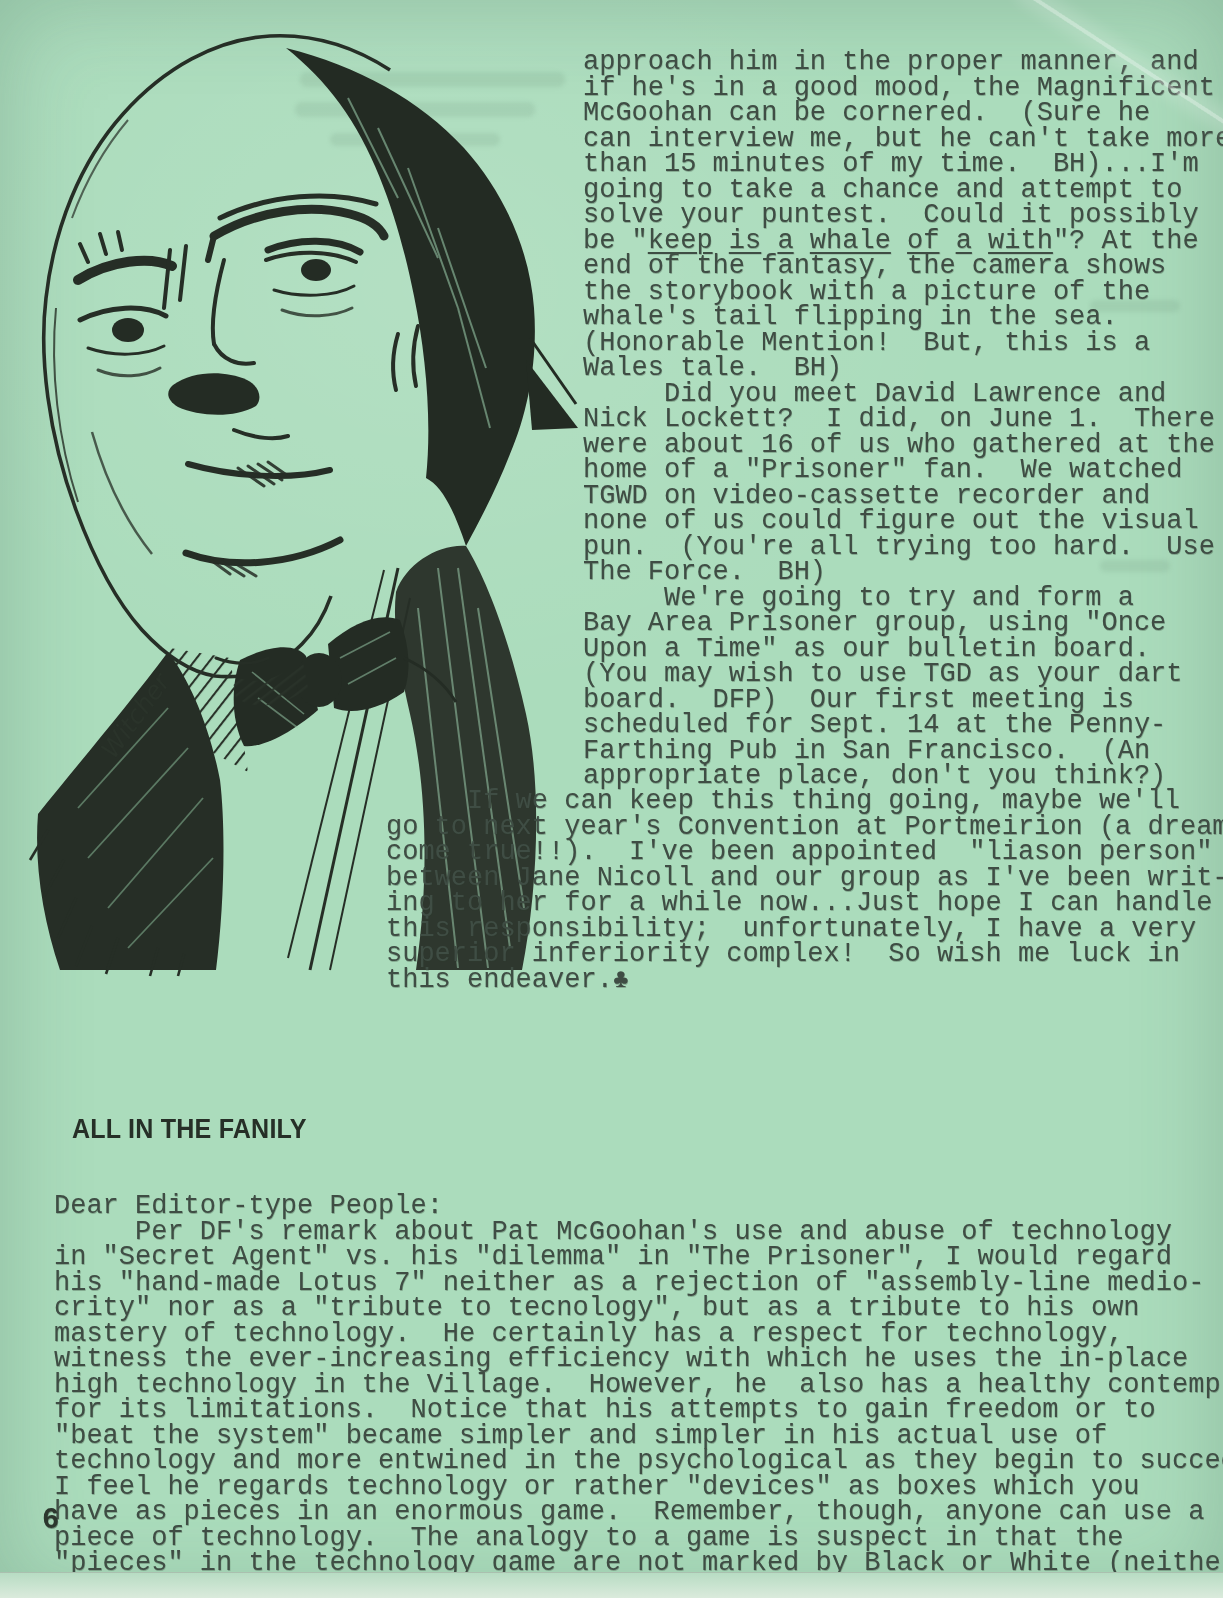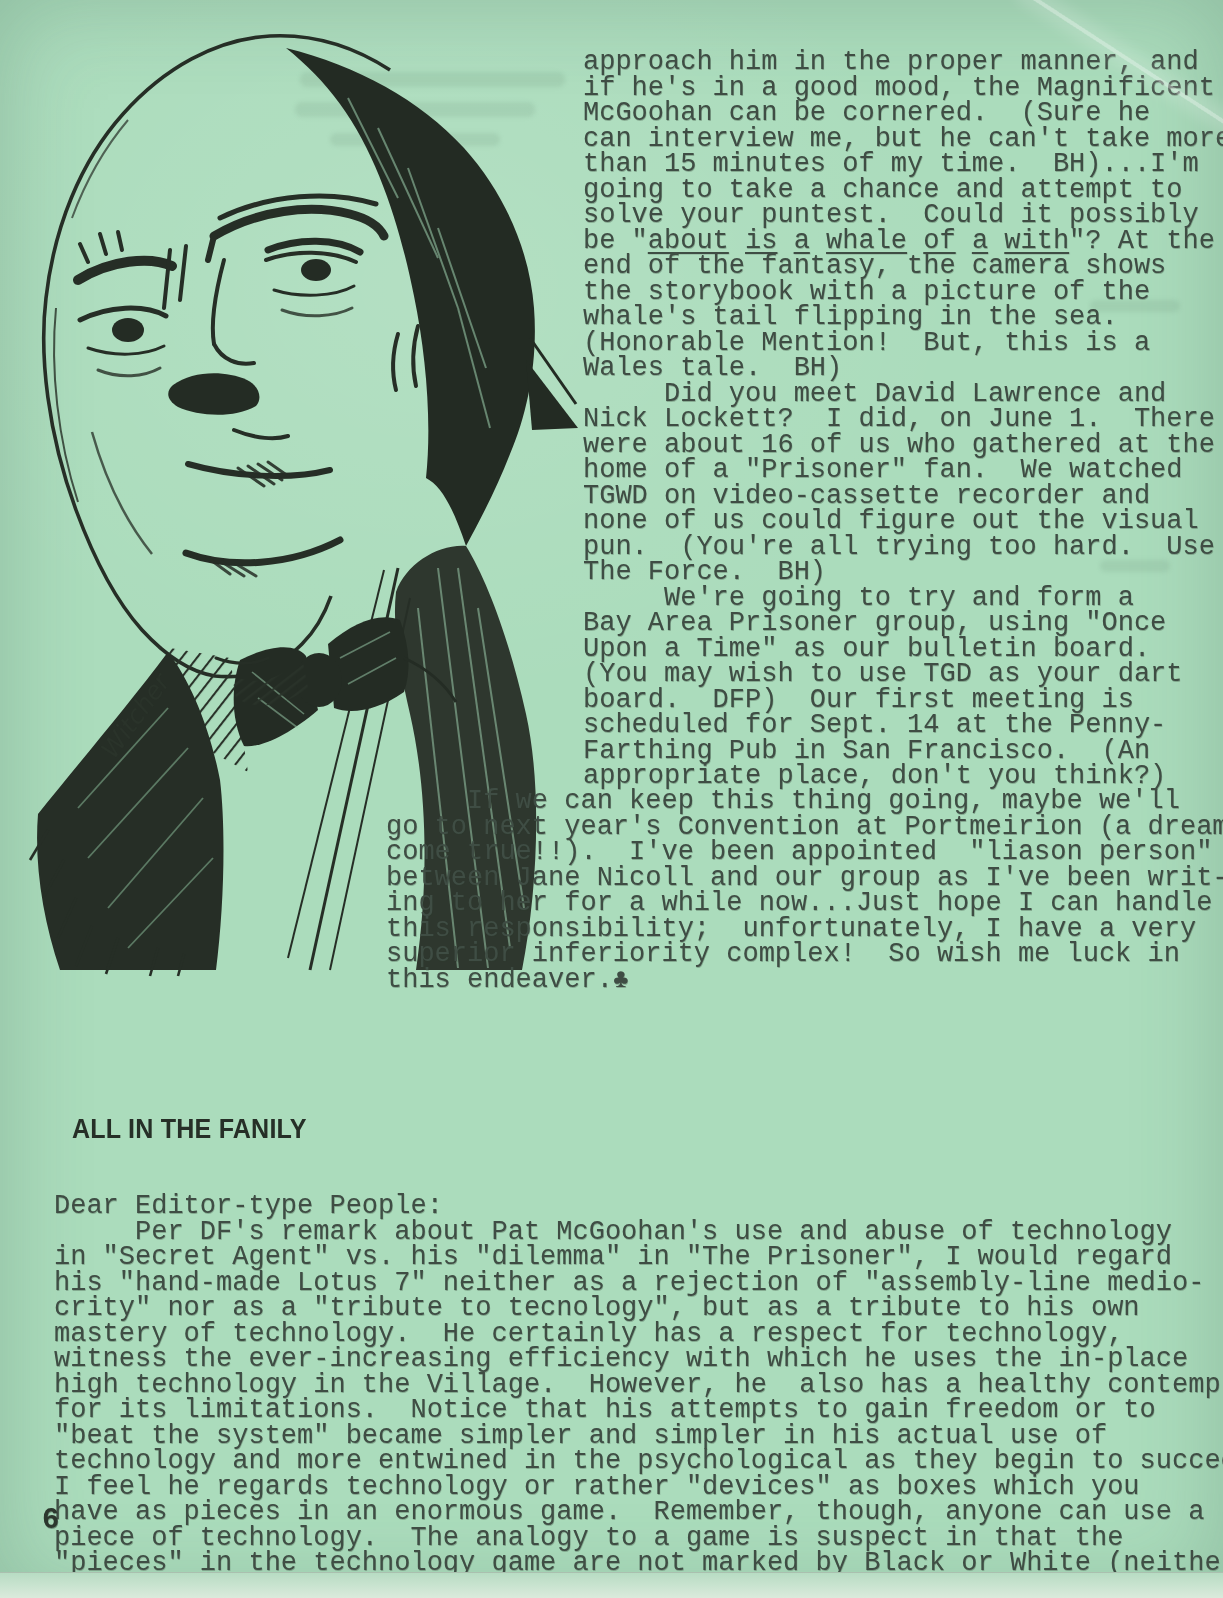--- a/index.html
+++ b/index.html
@@ -214,21 +214,21 @@
     <text transform="translate(96,752) rotate(-54)" font-family="DejaVu Sans, sans-serif" font-style="italic" font-size="25" fill="#2a332a">Witcher</text>
   </svg>
 
   <div class="txt col-right">approach him in the proper manner, and
 if he's in a good mood, the Magnificent
 McGoohan can be cornered.  (Sure he
 can interview me, but he can't take more
 than 15 minutes of my time.  BH)...I'm
 going to take a chance and attempt to
 solve your puntest.  Could it possibly
-be "<u>about</u> <u>is</u> <u>a</u> <u>whale</u> <u>of</u> <u>a</u> <u>with</u>"? At the
+be "<u>keep</u> <u>is</u> <u>a</u> <u>whale</u> <u>of</u> <u>a</u> <u>with</u>"? At the
 end of the fantasy, the camera shows
 the storybook with a picture of the
 whale's tail flipping in the sea.
 (Honorable Mention!  But, this is a
 Wales tale.  BH)
      Did you meet David Lawrence and
 Nick Lockett?  I did, on June 1.  There
 were about 16 of us who gathered at the
 home of a "Prisoner" fan.  We watched
 TGWD on video-cassette recorder and

